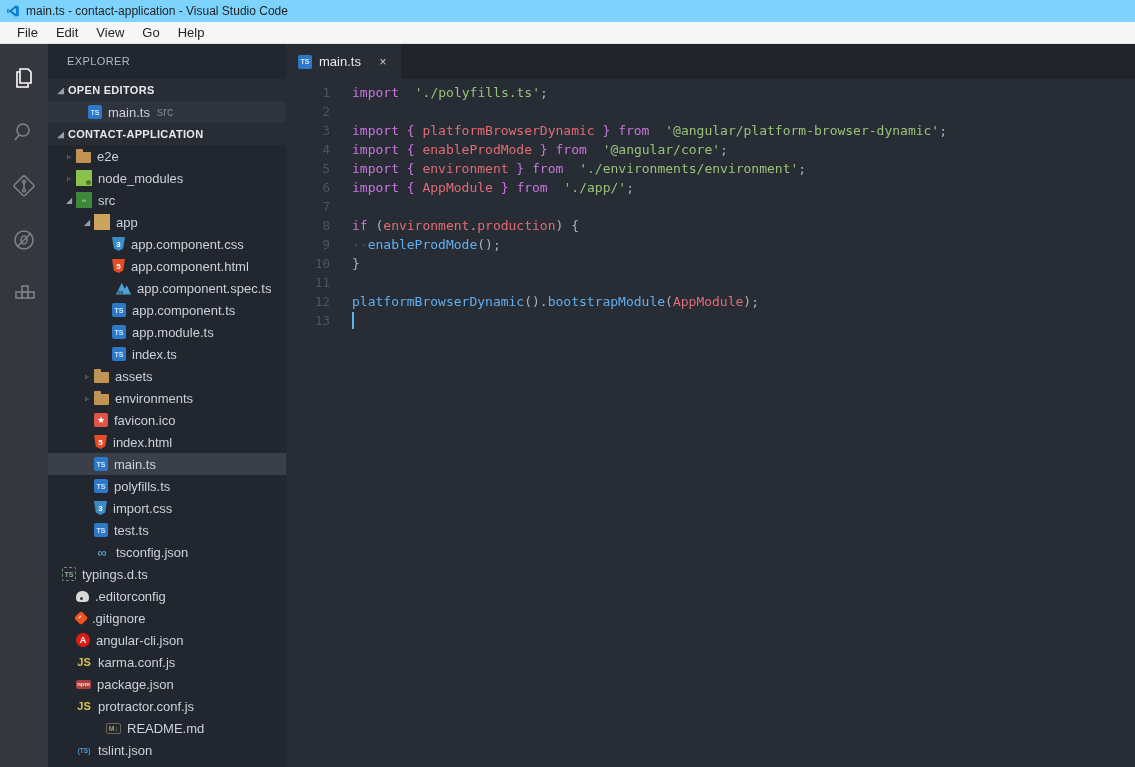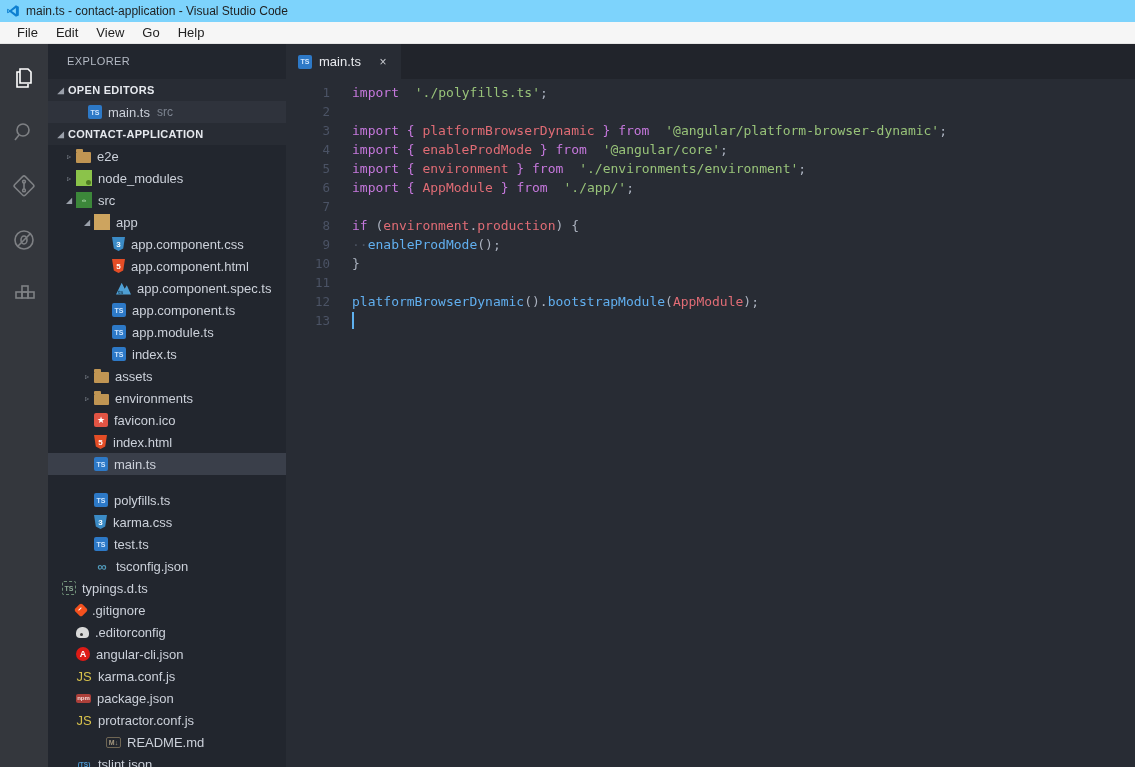--- a/index.html
+++ b/index.html
@@ -49,21 +49,21 @@
   .fi-folder-node::after { content:""; position:absolute; right:1px; bottom:1px; width:5px; height:5px; border-radius:50%; background:#4e7a22; }
   .fi-folder-src { background:#3c873a; color:#bfe8bd; font-size:6px; font-weight:bold; }
   .fi-favicon { background:#e25444; border-radius:2px; color:#fff; font-size:9px; width:14px; height:14px; }
   .fi-vs { color:#519aba; font-size:13px; font-weight:bold; }
   .fi-tslint { color:#4f9cd6; font-size:6.5px; font-weight:bold; }
   .fi-editorconfig { width:13px; height:11px; background:#d9d9d9; border-radius:6px 6px 4px 4px; }
   .fi-editorconfig::after { content:""; position:absolute; width:3px; height:3px; border-radius:50%; background:#3a3a3a; top:6px; left:4px; }
   .fi-git { width:10px; height:10px; background:#f4511e; transform:rotate(45deg); border-radius:2px; }
   .fi-git::after { content:""; position:absolute; inset:3px; border-left:1px solid #fff; transform:rotate(0deg); }
   .fi-angular { background:#dd1b16; border-radius:50%; color:#fff; font-size:9px; font-weight:bold; width:14px; height:14px; }
-  .fi-js { color:#d8c24c; font-size:13px; font-weight:normal; }
+  .fi-js { color:#d8c24c; font-size:11px; font-weight:bold; }
   .fi-npm { background:#ad403a; border-radius:2px; color:#f3d8d6; font-size:6px; font-weight:bold; width:15px; height:9px; }
   .fi-md { border:1px solid #6f6654; border-radius:2px; color:#a4977e; font-size:7px; font-weight:bold; width:15px; height:11px; }
 
   
   .editor { flex:1; display:flex; flex-direction:column; background:#282c34; min-width:0; }
   .tabbar { height:35px; background:#21242b; display:flex; flex:none; }
   .tab { height:35px; display:flex; align-items:center; padding:0 10px 0 12px; background:#282c34; color:#e8eaee; font-size:13px; }
   .tab .fi { margin-right:7px; }
   .tab-close { margin-left:14px; color:#c9ccd1; font-size:12px; width:16px; text-align:center; cursor:pointer; }
 
@@ -225,54 +225,54 @@
         <div class="row" style="padding-left: 32px;">
           <span class="twisty"></span>
           <span class="fi fi-html">5</span>
           <span>index.html</span>
         </div>
         <div class="row sel" style="padding-left: 32px;">
           <span class="twisty"></span>
           <span class="fi fi-ts">TS</span>
           <span>main.ts</span>
         </div>
-        <div class="row" style="padding-left: 32px; margin-top: 14px;">
+        <div class="row" style="padding-left: 32px;">
           <span class="twisty"></span>
           <span class="fi fi-ts">TS</span>
           <span>polyfills.ts</span>
         </div>
         <div class="row" style="padding-left: 32px;">
           <span class="twisty"></span>
           <span class="fi fi-css">3</span>
-          <span>karma.css</span>
+          <span>import.css</span>
         </div>
         <div class="row" style="padding-left: 32px;">
           <span class="twisty"></span>
           <span class="fi fi-ts">TS</span>
           <span>test.ts</span>
         </div>
         <div class="row" style="padding-left: 32px;">
           <span class="twisty"></span>
           <span class="fi fi-vs">∞</span>
           <span>tsconfig.json</span>
         </div>
         <div class="row" style="">
           <span class="twisty"></span>
           <span class="fi fi-dts">TS</span>
           <span>typings.d.ts</span>
         </div>
         <div class="row" style="padding-left: 14px;">
           <span class="twisty"></span>
+          <span class="fi fi-editorconfig"></span>
+          <span>.editorconfig</span>
+        </div>
+        <div class="row" style="padding-left: 14px;">
+          <span class="twisty"></span>
           <span class="fi fi-git"></span>
           <span>.gitignore</span>
-        </div>
-        <div class="row" style="padding-left: 14px;">
-          <span class="twisty"></span>
-          <span class="fi fi-editorconfig"></span>
-          <span>.editorconfig</span>
         </div>
         <div class="row" style="padding-left: 14px;">
           <span class="twisty"></span>
           <span class="fi fi-angular">A</span>
           <span>angular-cli.json</span>
         </div>
         <div class="row" style="padding-left: 14px;">
           <span class="twisty"></span>
           <span class="fi fi-js">JS</span>
           <span>karma.conf.js</span>

